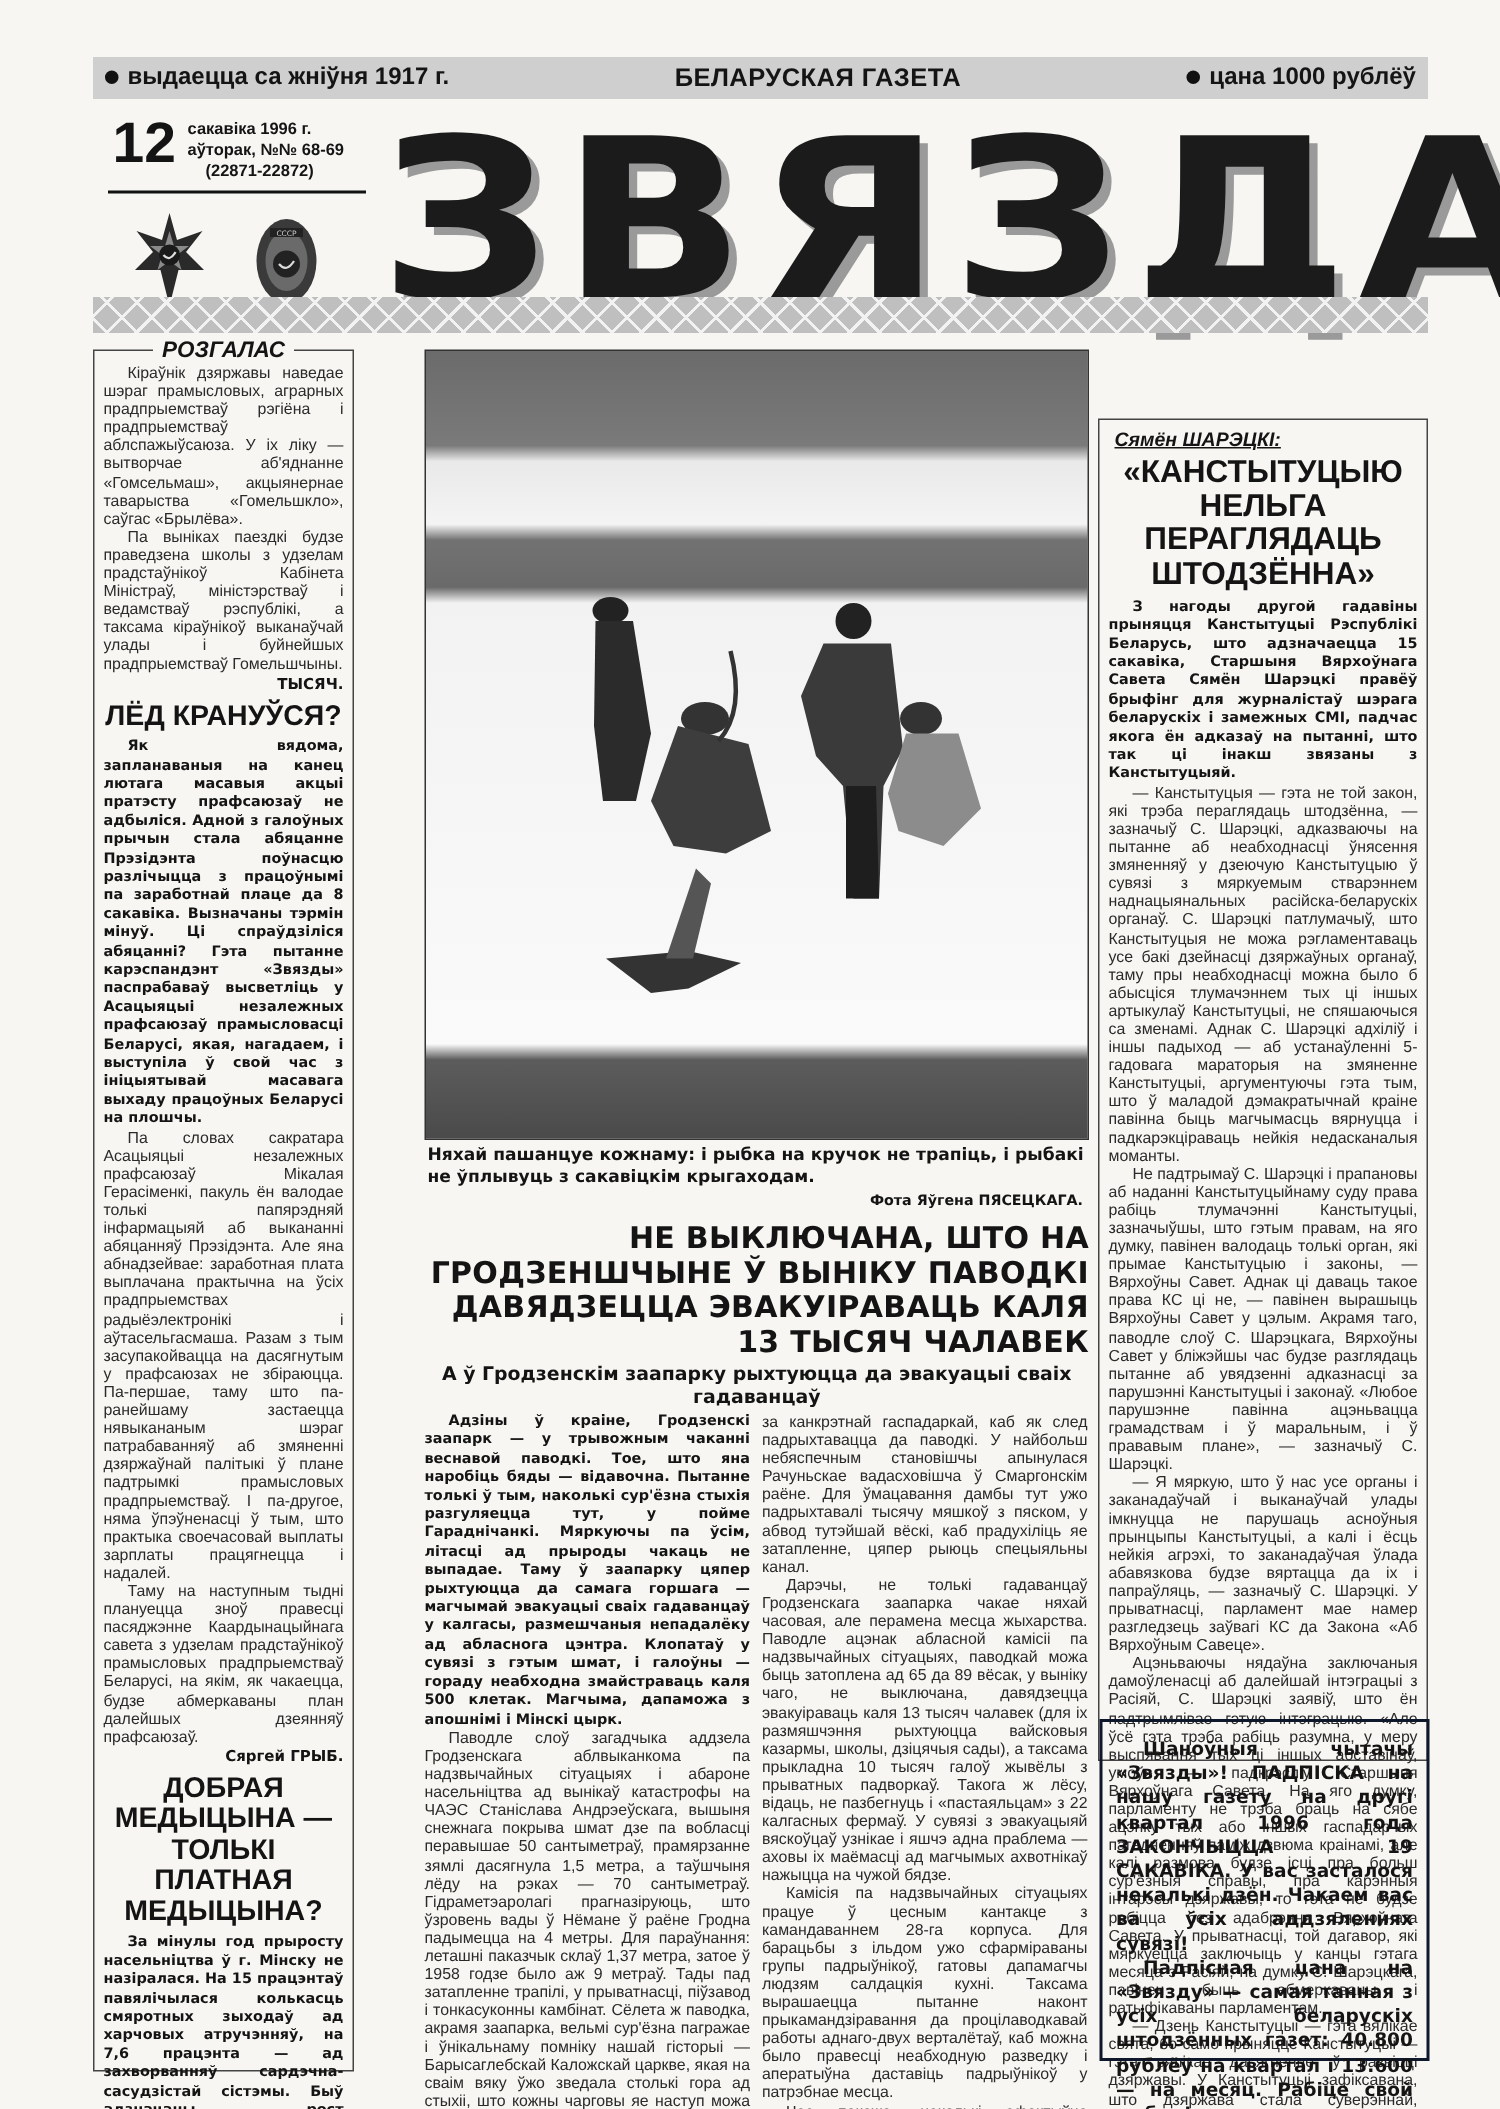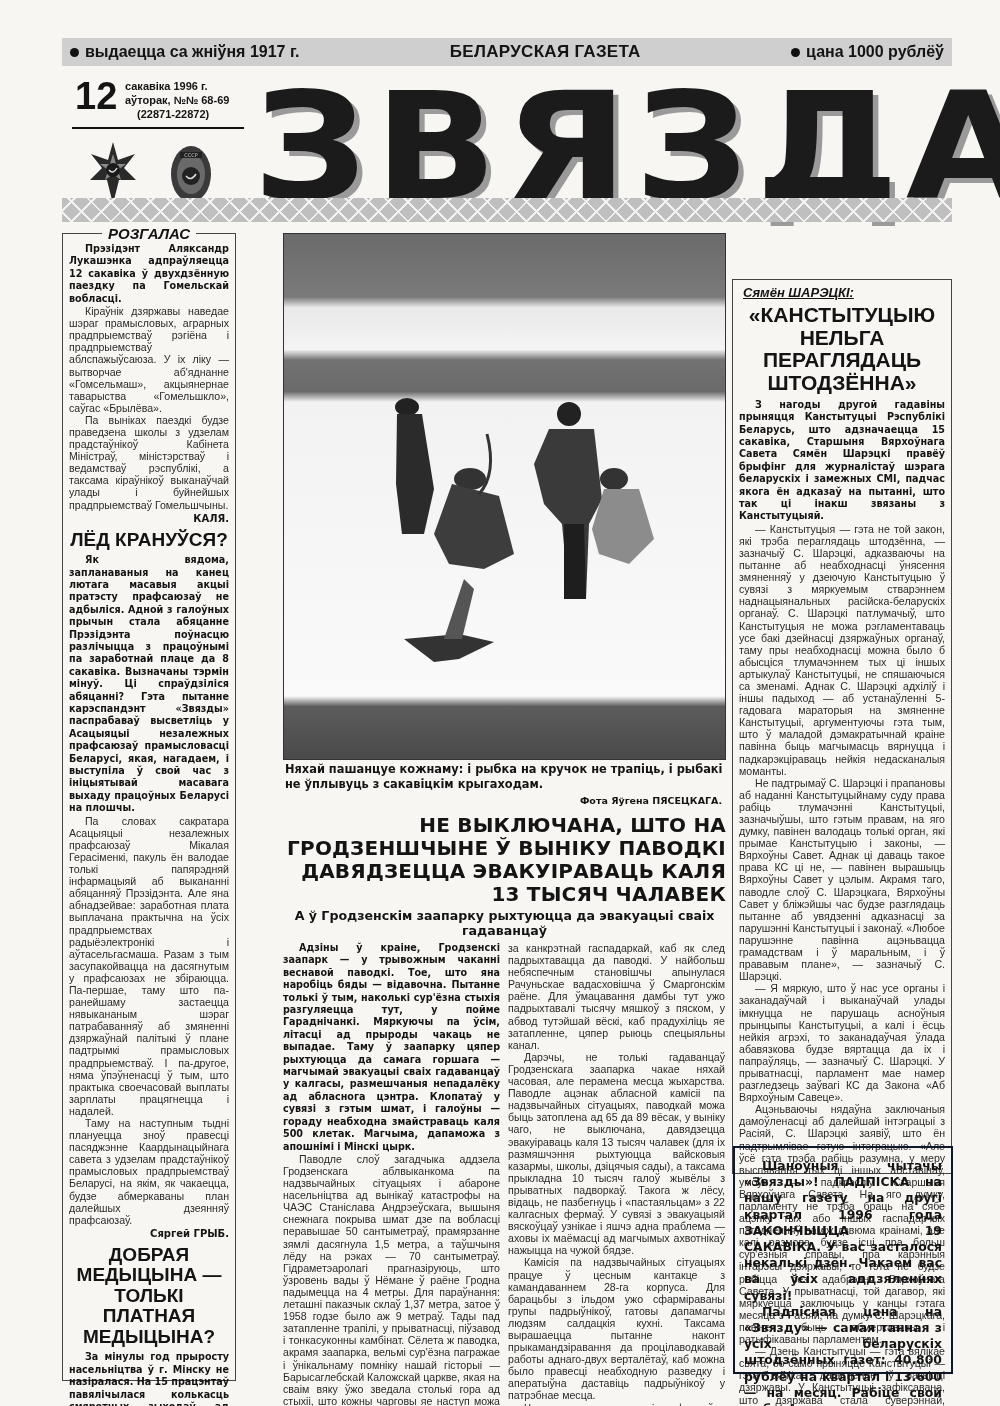--- a/index.html
+++ b/index.html
@@ -99,24 +99,23 @@
 </div>
 
 <div class="masthead">ЗВЯЗДА</div>
 
 <div class="ornament"></div>
 
 <div class="col-left">
   <div class="rubric"><span>РОЗГАЛАС</span></div>
 
   <article>
-    <p class="lead">Прэзідэнт Аляксандр Лукашэнка адпраўляецца 12 сакавіка ў двухдзённую паездку па Гомельскай вобласці.</p>
     <p class="body">Кіраўнік дзяржавы наведае шэраг прамысловых, аграрных прадпрыемстваў рэгіёна і прадпрыемстваў аблспажыўсаюза. У іх ліку — вытворчае аб'яднанне «Гомсельмаш», акцыянернае таварыства «Гомельшкло», саўгас «Брылёва».</p>
     <p class="body">Па выніках паездкі будзе праведзена школы з удзелам прадстаўнікоў Кабінета Міністраў, міністэрстваў і ведамстваў рэспублікі, а таксама кіраўнікоў выканаўчай улады і буйнейшых прадпрыемстваў Гомельшчыны.</p>
-    <p class="sign">КАЛЯ.</p>
+    <p class="sign">ТЫСЯЧ.</p>
   </article>
 
   <article>
     <h2 class="hd hd-l">ЛЁД КРАНУЎСЯ?</h2>
     <p class="lead">Як вядома, запланаваныя на канец лютага масавыя акцыі пратэсту прафсаюзаў не адбыліся. Адной з галоўных прычын стала абяцанне Прэзідэнта поўнасцю разлічыцца з працоўнымі па заработнай плаце да 8 сакавіка. Вызначаны тэрмін мінуў. Ці спраўдзіліся абяцанні? Гэта пытанне карэспандэнт «Звязды» паспрабаваў высветліць у Асацыяцыі незалежных прафсаюзаў прамысловасці Беларусі, якая, нагадаем, і выступіла ў свой час з ініцыятывай масавага выхаду працоўных Беларусі на плошчы.</p>
     <p class="body">Па словах сакратара Асацыяцыі незалежных прафсаюзаў Мікалая Герасіменкі, пакуль ён валодае толькі папярэдняй інфармацыяй аб выкананні абяцанняў Прэзідэнта. Але яна абнадзейвае: заработная плата выплачана практычна на ўсіх прадпрыемствах радыёэлектронікі і аўтасельгасмаша. Разам з тым засупакойвацца на дасягнутым у прафсаюзах не збіраюцца. Па-першае, таму што па-ранейшаму застаецца нявыкананым шэраг патрабаванняў аб змяненні дзяржаўнай палітыкі ў плане падтрымкі прамысловых прадпрыемстваў. І па-другое, няма ўпэўненасці ў тым, што практыка своечасовай выплаты зарплаты працягнецца і надалей.</p>
     <p class="body">Таму на наступным тыдні плануецца зноў правесці пасяджэнне Каардынацыйнага савета з удзелам прадстаўнікоў прамысловых прадпрыемстваў Беларусі, на якім, як чакаецца, будзе абмеркаваны план далейшых дзеянняў прафсаюзаў.</p>
     <p class="sign">Сяргей ГРЫБ.</p>
   </article>
 

